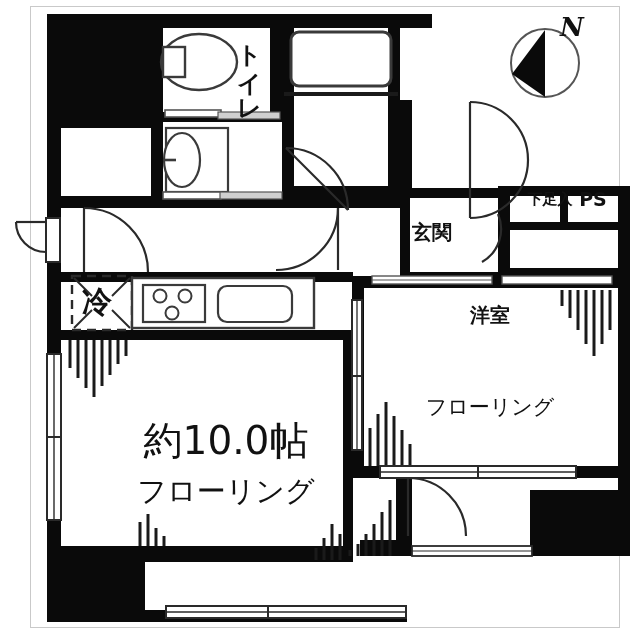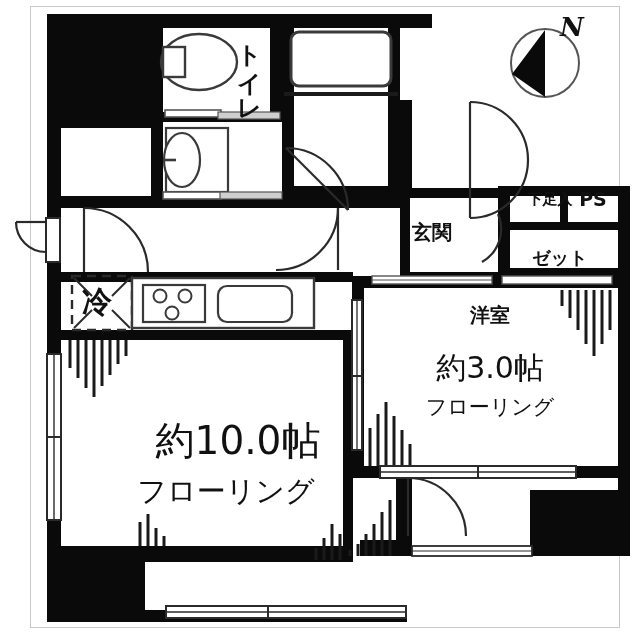--- a/index.html
+++ b/index.html
@@ -267,27 +267,25 @@
 
 
 
 
   <div class="lbl" style="left:412px;top:222px;font-size:20px;font-weight:600;">玄関</div>
 
   <div class="lbl ctr" style="left:508px;top:192px;width:54px;font-size:15px;font-weight:700;margin-left:15px;">下足入</div>
 
   <div class="lbl ctr" style="left:570px;top:190px;width:46px;font-size:19px;font-weight:700;">PS</div>
 
-  <div class="lbl ctr" style="left:504px;top:249px;width:112px;font-size:18px;font-weight:600;">ゼット</div>
 
   <div class="lbl ctr" style="left:400px;top:305px;width:180px;font-size:20px;font-weight:600;">洋室</div>
-  <div class="lbl ctr" style="left:390px;top:352px;width:200px;font-size:30px;font-weight:500;">約3.0帖</div>
   <div class="lbl ctr" style="left:398px;top:396px;width:184px;font-size:21px;font-weight:500;">フローリング</div>
 
-  <div class="lbl ctr" style="left:116px;top:421px;width:244px;font-size:39px;font-weight:500;">約10.0帖</div>
+  <div class="lbl ctr" style="left:104px;top:421px;width:244px;font-size:39px;font-weight:500;">約10.0帖</div>
   <div class="lbl ctr" style="left:108px;top:476px;width:236px;font-size:29px;font-weight:500;">フローリング</div>
 
 
   <div class="lbl" style="left:82px;top:286px;font-size:30px;font-weight:600;">冷</div>
 
   <div class="lbl" style="left:560px;top:14px;font-size:26px;font-weight:600;font-style:italic;font-family:'DejaVu Serif',serif;">N</div>
 
 </div>
 
 </body></html>

